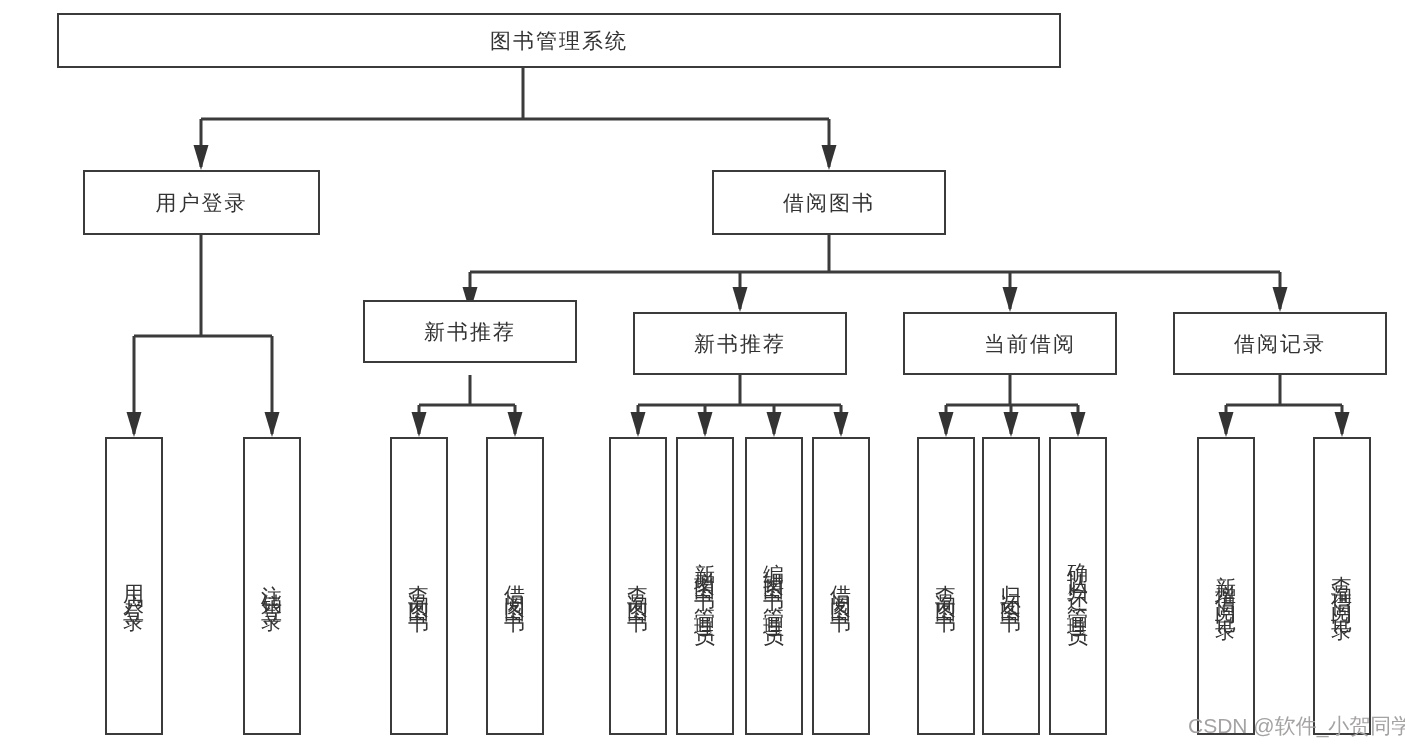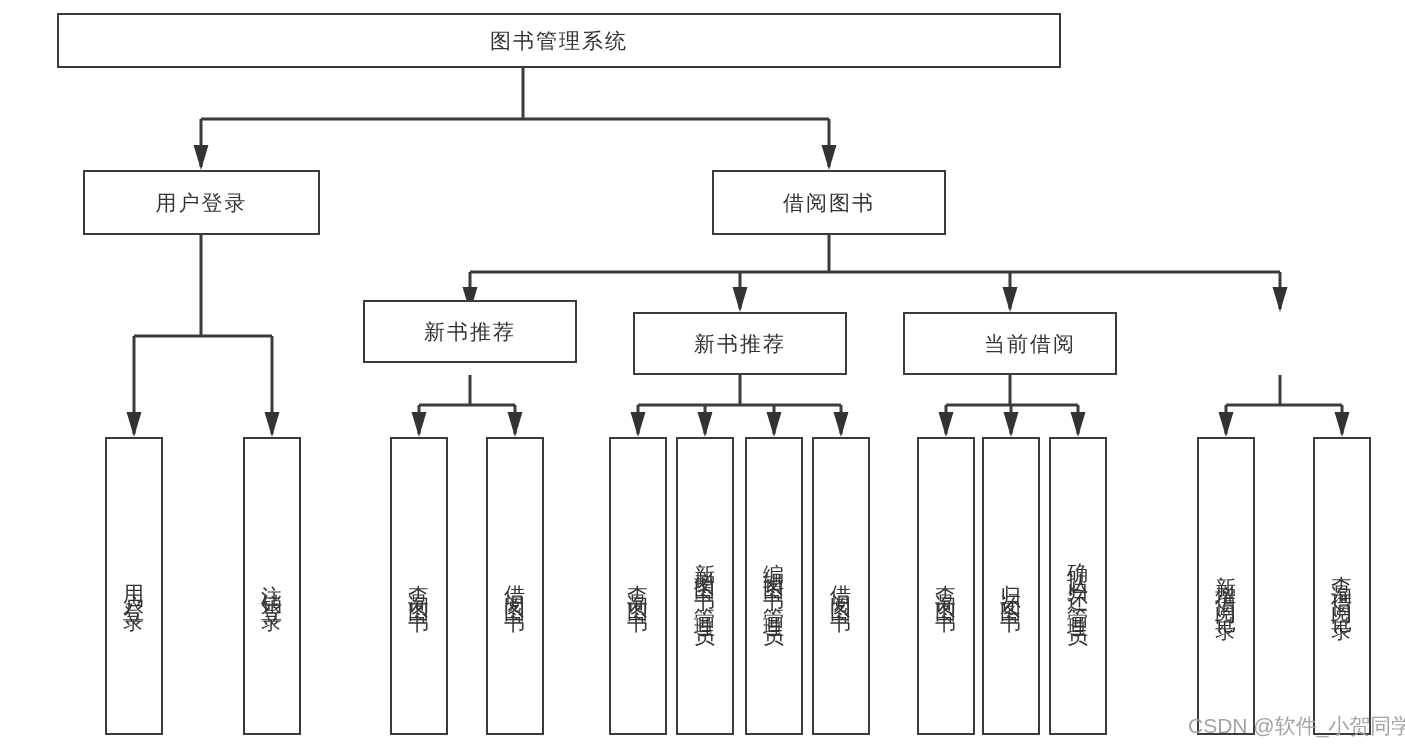--- a/index.html
+++ b/index.html
@@ -138,20 +138,21 @@
   </svg>
 
   <div id="n-root" class="box hbox">图书管理系统</div>
 
   <div id="n-login" class="box hbox">用户登录</div>
   <div id="n-mgmt" class="box hbox">借阅图书</div>
 
   <div id="n-g0" class="box hbox">新书推荐</div>
   <div id="n-g1" class="box hbox">新书推荐</div>
   <div id="n-g2" class="box hbox">当前借阅</div>
+  <div id="n-g3" class="box hbox">借阅记录</div>
 
   <div id="n-x0" class="box vbox leaf">
     <span class="vtext">用户登录</span>
   </div>
   <div id="n-x1" class="box vbox leaf">
     <span class="vtext">注销登录</span>
   </div>
   <div id="n-x2" class="box vbox leaf">
     <span class="vtext">查询图书</span>
   </div>

